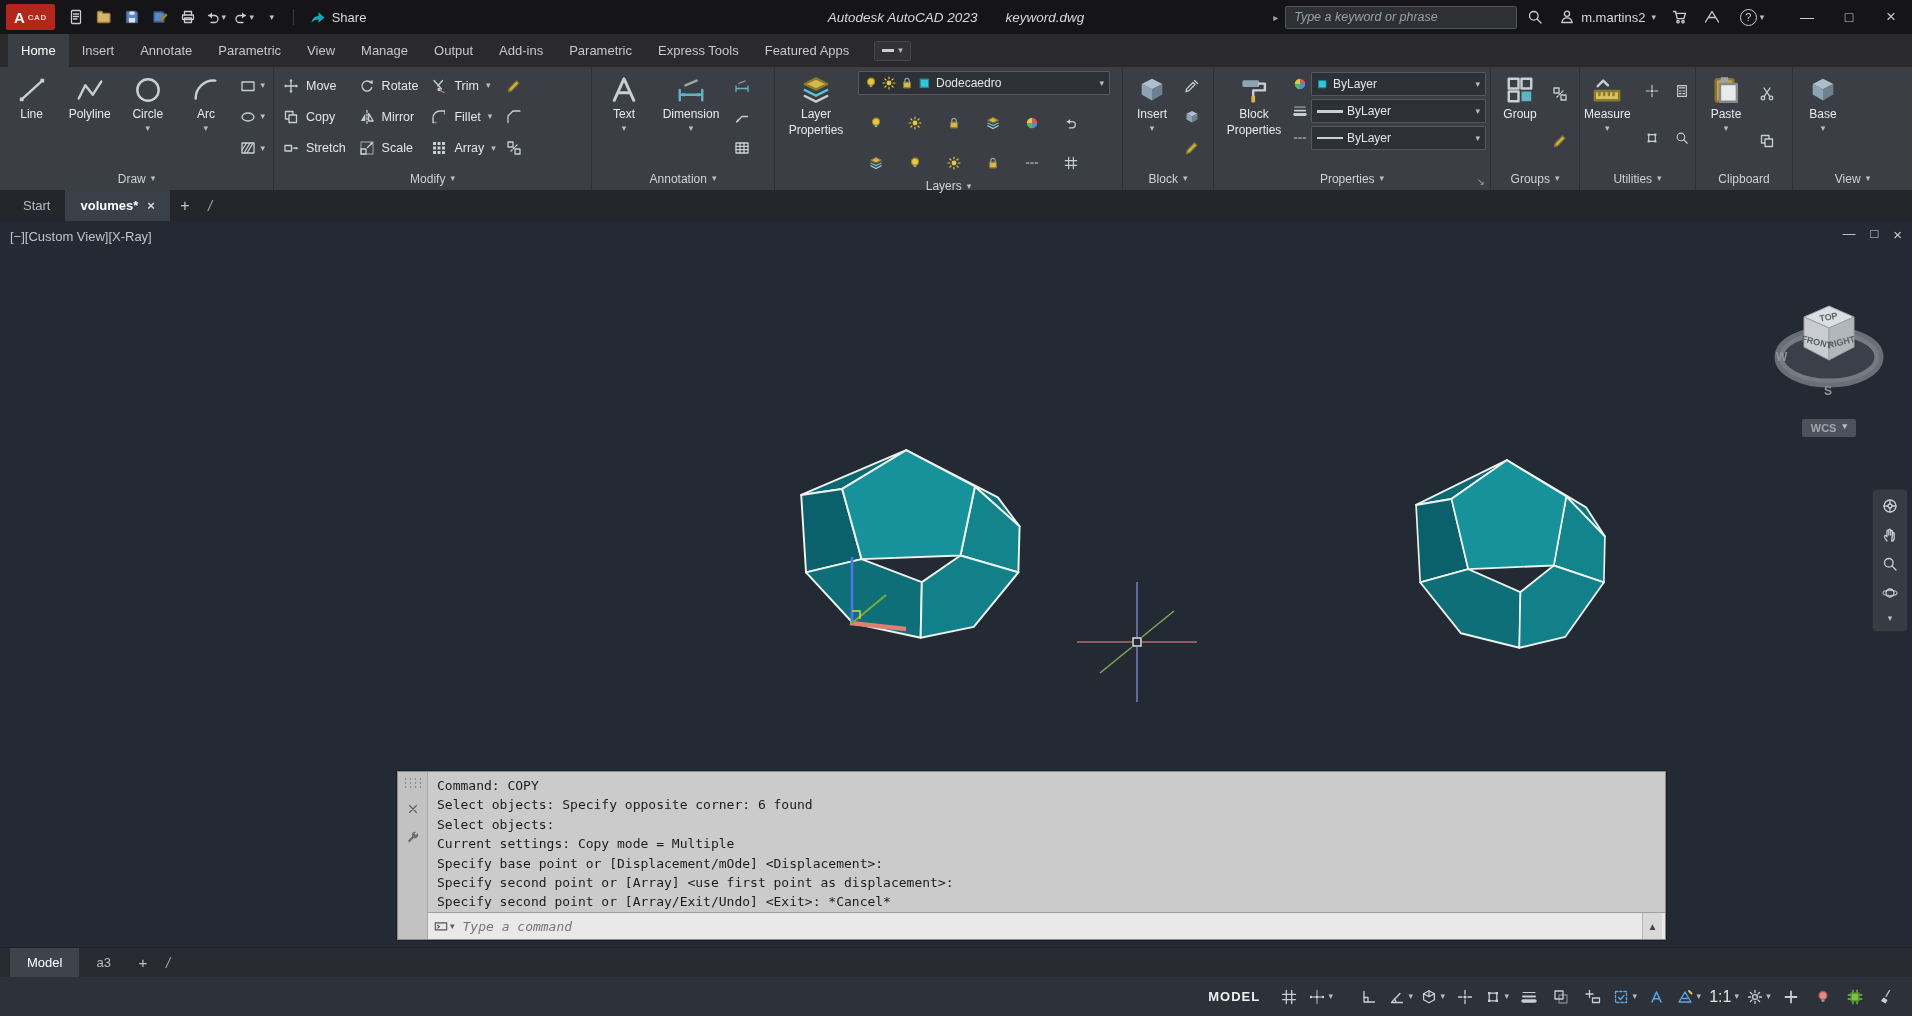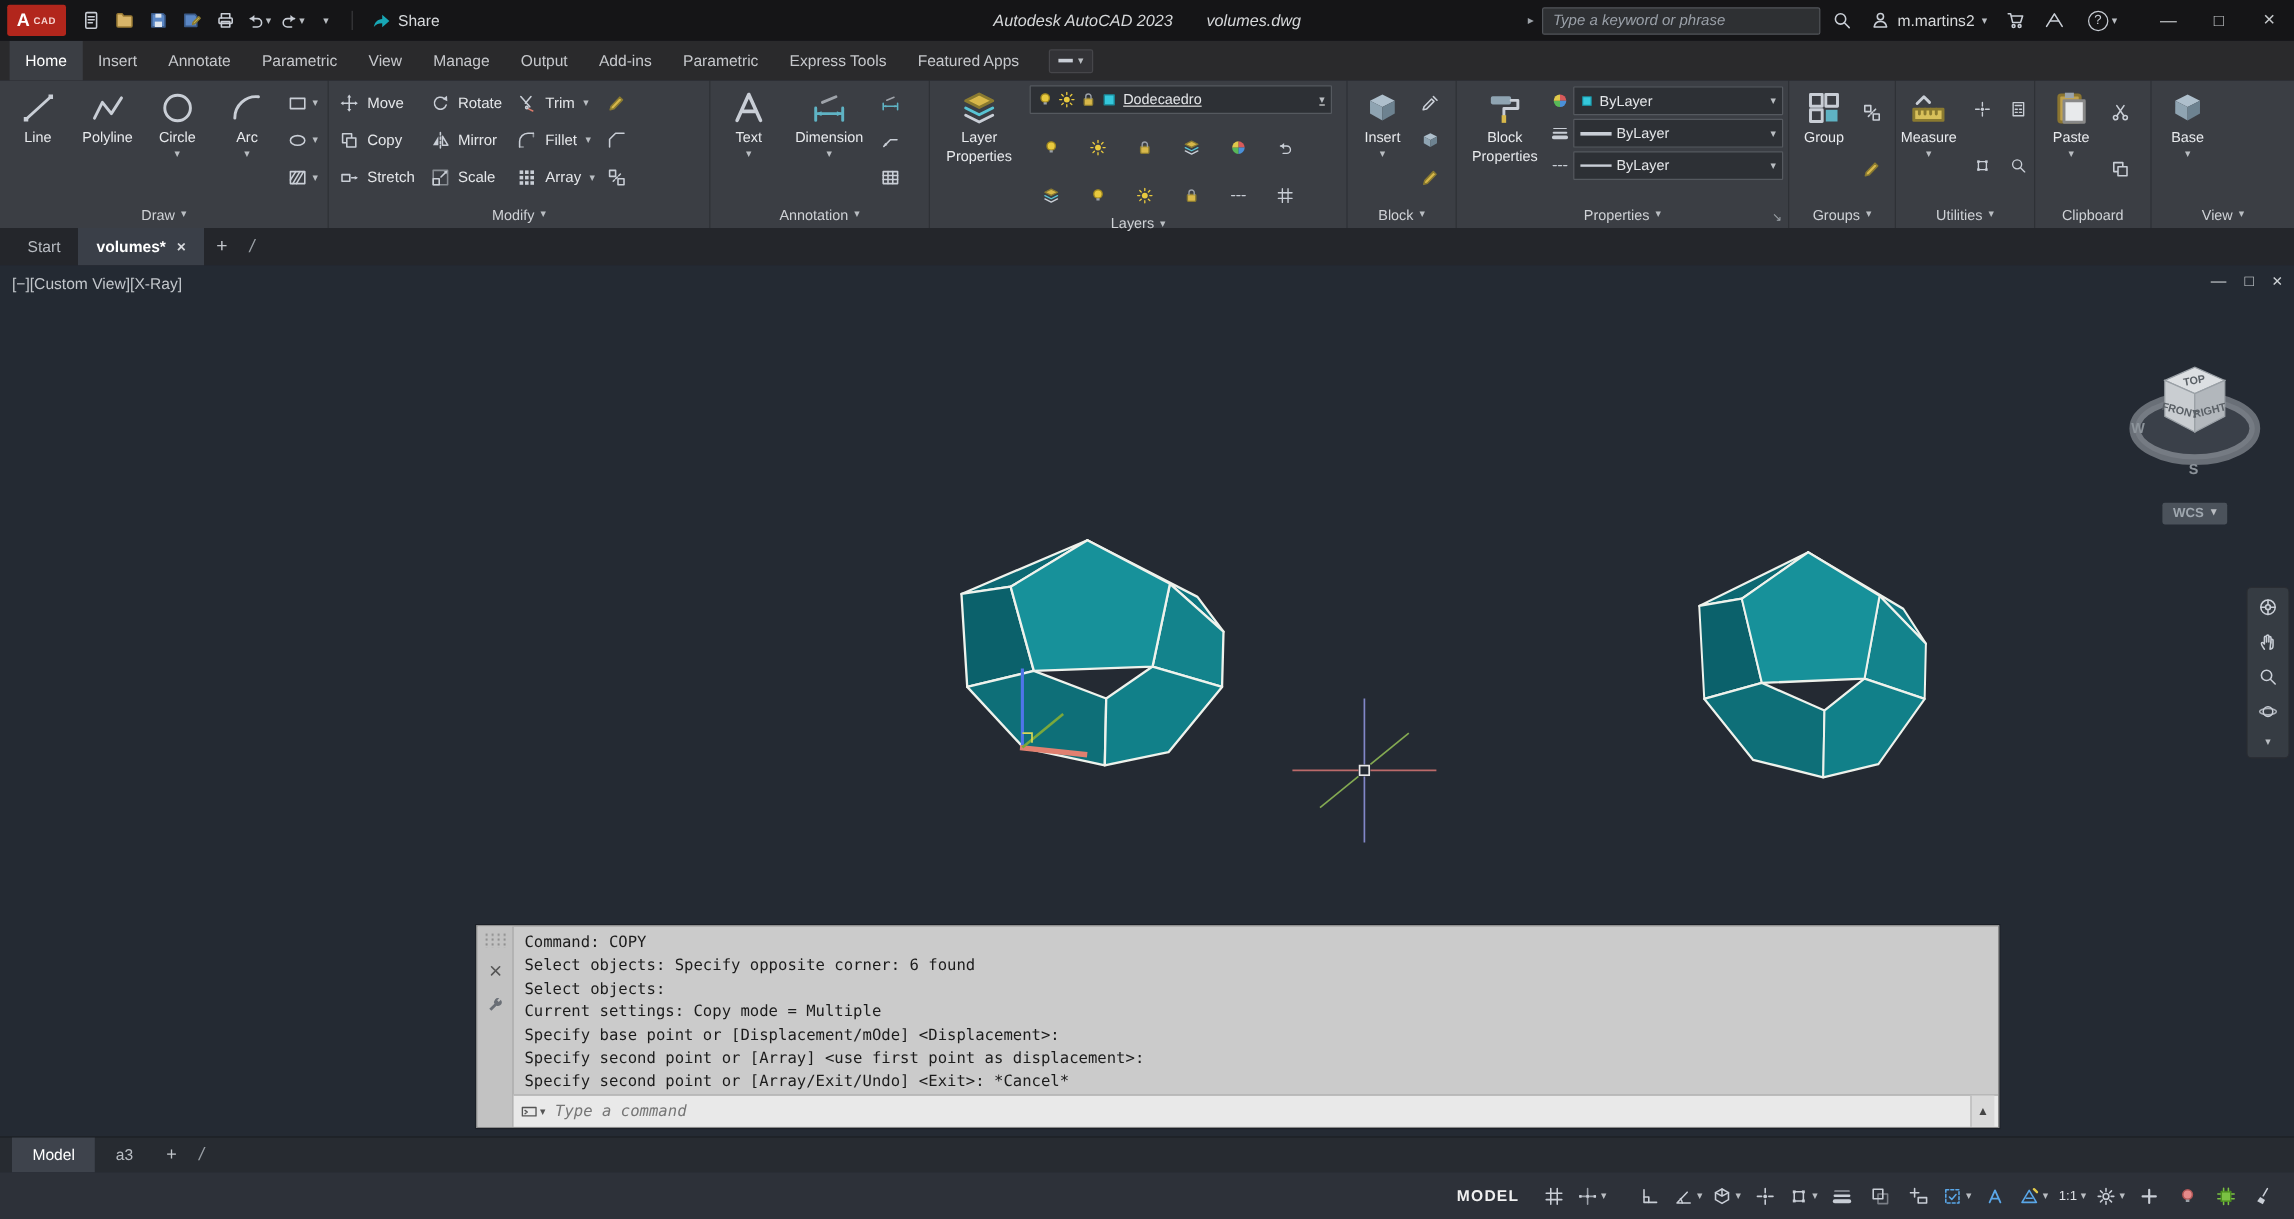--- a/index.html
+++ b/index.html
@@ -45,21 +45,21 @@
 .pc{flex:1;display:flex;padding:3px 4px;gap:3px;}
 .plabel{height:23px;display:flex;align-items:center;justify-content:center;gap:5px;font-size:12px;color:#cfd2d6;cursor:pointer;position:relative;}
 .launcher{position:absolute;right:5px;bottom:3px;font-size:10px;color:#9aa0a6;}
 .bigbtn{width:56px;display:flex;flex-direction:column;align-items:center;padding-top:5px;gap:3px;cursor:pointer;border-radius:2px;}
 .bb-label{font-size:12px;color:#e8eaed;text-align:center;line-height:13px;}
 .scol{display:flex;flex-direction:column;justify-content:space-around;padding:0 2px;}
 .srow{display:flex;align-items:center;gap:4px;cursor:pointer;height:26px;padding:0 2px;border-radius:2px;}
 .mcol{display:flex;flex-direction:column;justify-content:space-around;}
 .mrow{display:flex;align-items:center;gap:7px;height:30px;font-size:12.5px;color:#e4e6e9;padding:0 5px;cursor:pointer;border-radius:2px;}
 .ddbox{display:flex;align-items:center;gap:4px;background:#2d3035;border:1px solid #55595f;height:24px;padding:0 5px;font-size:12px;color:#e4e6e9;cursor:pointer;border-radius:1px;}
-.lcol{display:flex;flex-direction:column;gap:16px;flex:1;padding:1px 2px;text-decoration:underline;}
+.lcol{display:flex;flex-direction:column;gap:16px;flex:1;padding:1px 2px;}
 .lrow{display:flex;gap:3px;}
 .sbtn{width:36px;height:24px;display:flex;align-items:center;justify-content:center;cursor:pointer;border-radius:2px;}
 .ld-text{flex:1;}
 .prcol{display:flex;flex-direction:column;gap:3px;flex:1;padding-top:2px;}
 .prrow{display:flex;align-items:center;gap:4px;}
 .flex1{flex:1;}
 .lwline{width:26px;height:3px;background:#c9ced6;}
 .ltline{width:26px;height:1.5px;background:#c9ced6;}
 .u-grid{display:grid;grid-template-columns:30px 30px;grid-auto-rows:30px;align-content:space-around;}
 
@@ -98,21 +98,21 @@
 
 #layoutbar{position:absolute;left:0;right:0;top:947px;height:30px;background:#272b31;border-top:1px solid #1c1f24;display:flex;align-items:stretch;padding-left:10px;z-index:27;}
 .ltab{display:flex;align-items:center;padding:0 17px;font-size:13px;color:#b8bcc2;cursor:pointer;}
 .ltab.active{background:#3e434c;color:#fff;}
 .ltab-add{width:30px;font-size:15px;color:#c2c6cb;}
 
 
 #statusbar{position:absolute;left:0;right:0;top:977px;height:39px;background:#2d3139;display:flex;align-items:center;justify-content:flex-end;padding-right:10px;gap:2px;z-index:27;}
 .stbtn{height:30px;min-width:30px;display:flex;align-items:center;justify-content:center;gap:3px;cursor:pointer;border-radius:2px;padding:0 3px;}
 #model-label{font-weight:bold;letter-spacing:1px;color:#f0f0f0;font-size:13px;margin-right:12px;cursor:pointer;}
-.st-scale{font-size:11px;color:#dfe2e6;}
+.st-scale{font-size:16px;color:#dfe2e6;}
 .sp{width:14px;}
 </style>
 </head>
 <body>
 
 <svg width="0" height="0" style="position:absolute">
 <defs>
 <symbol id="s-sheet" viewBox="0 0 16 16">
         <rect x="3.5" y="1.5" width="9" height="13" rx="1"></rect>
         <path d="M5.5 5h5M5.5 7.5h5M5.5 10h3.5"></path>
@@ -508,21 +508,21 @@
       <span class="tb-sep"></span>
       <button class="share">
         <svg class="ic i16">
             <use href="#s-share"></use>
           </svg>
         <span>Share</span>
       </button>
     </div>
     <div id="tb-title">
       <span>Autodesk AutoCAD 2023</span>
-      <span>volumes.dwg</span>
+      <span>keyword.dwg</span>
     </div>
     <div class="tb-right">
       <span class="tb-caret">▸</span>
       <input class="tb-search" placeholder="Type a keyword or phrase" style="">
       <button class="tb-ico">
           <svg class="ic i16">
             <use href="#s-mag"></use>
           </svg>
         </button>
       <div class="tb-user">

